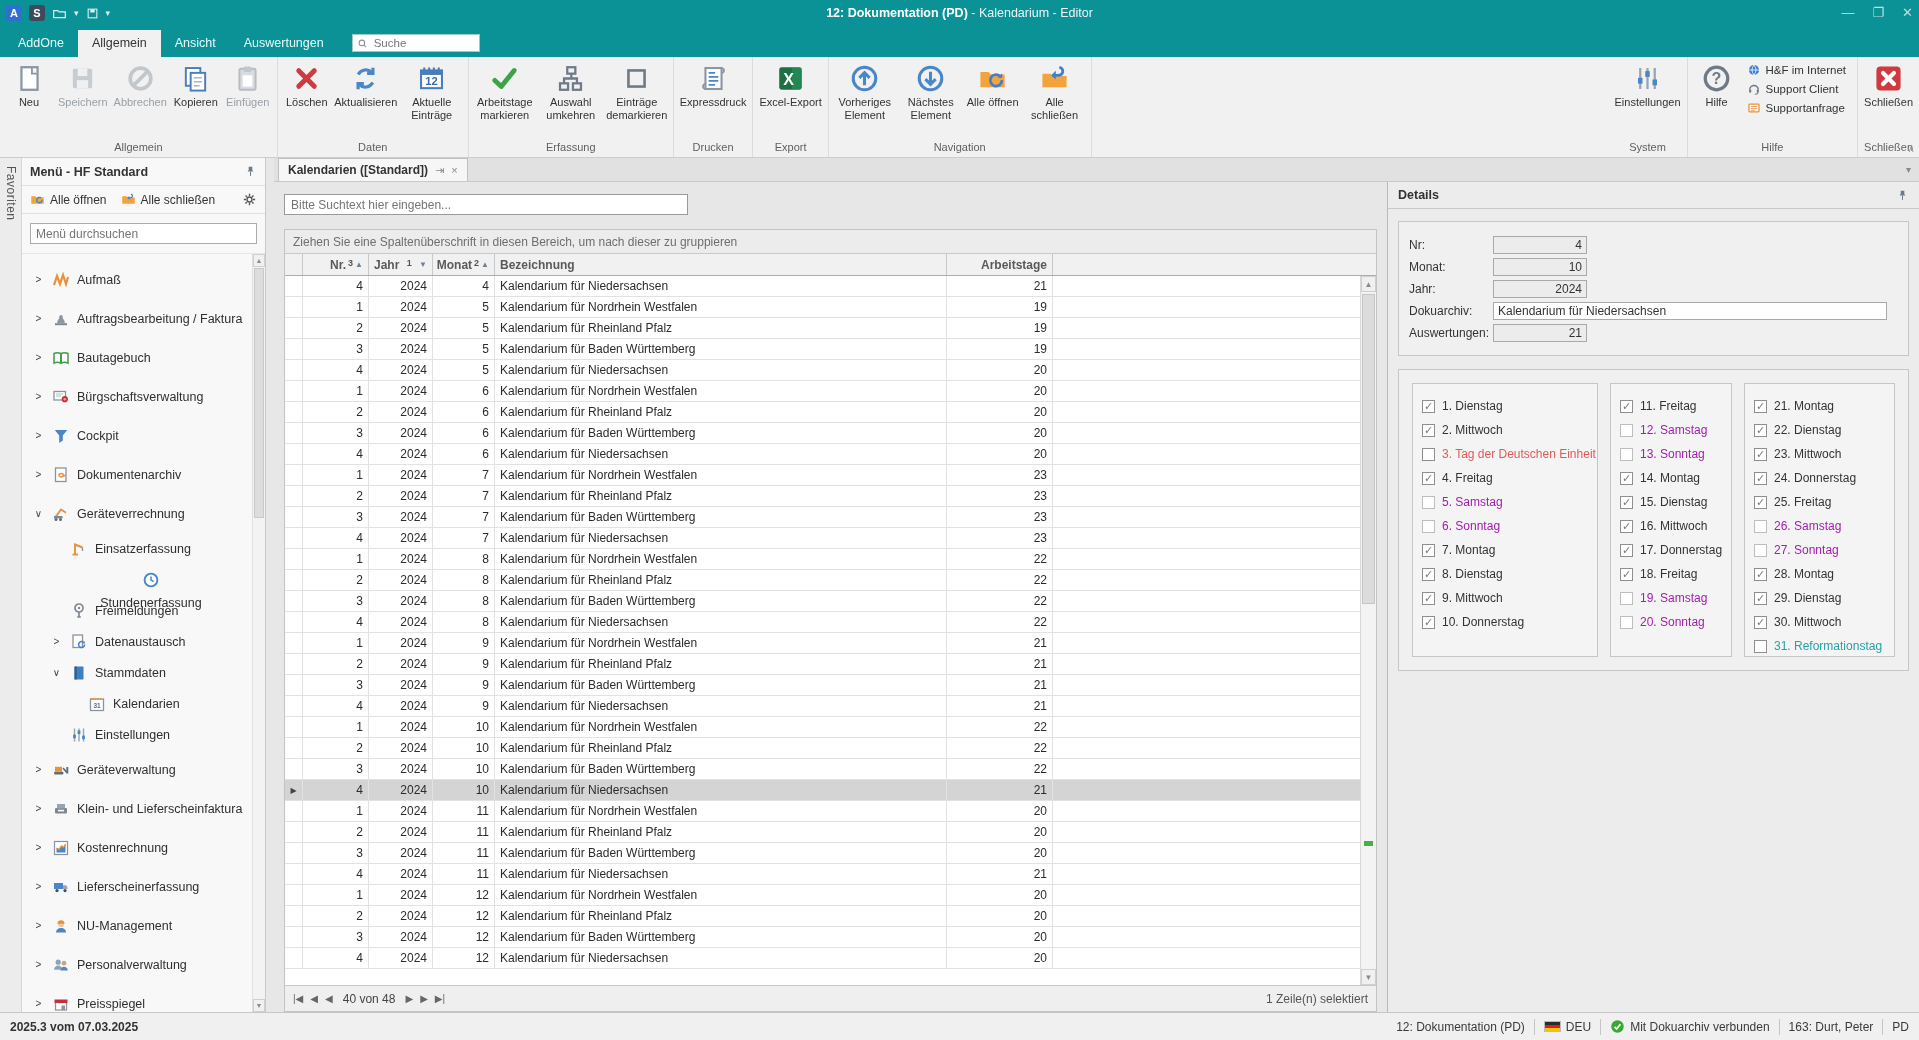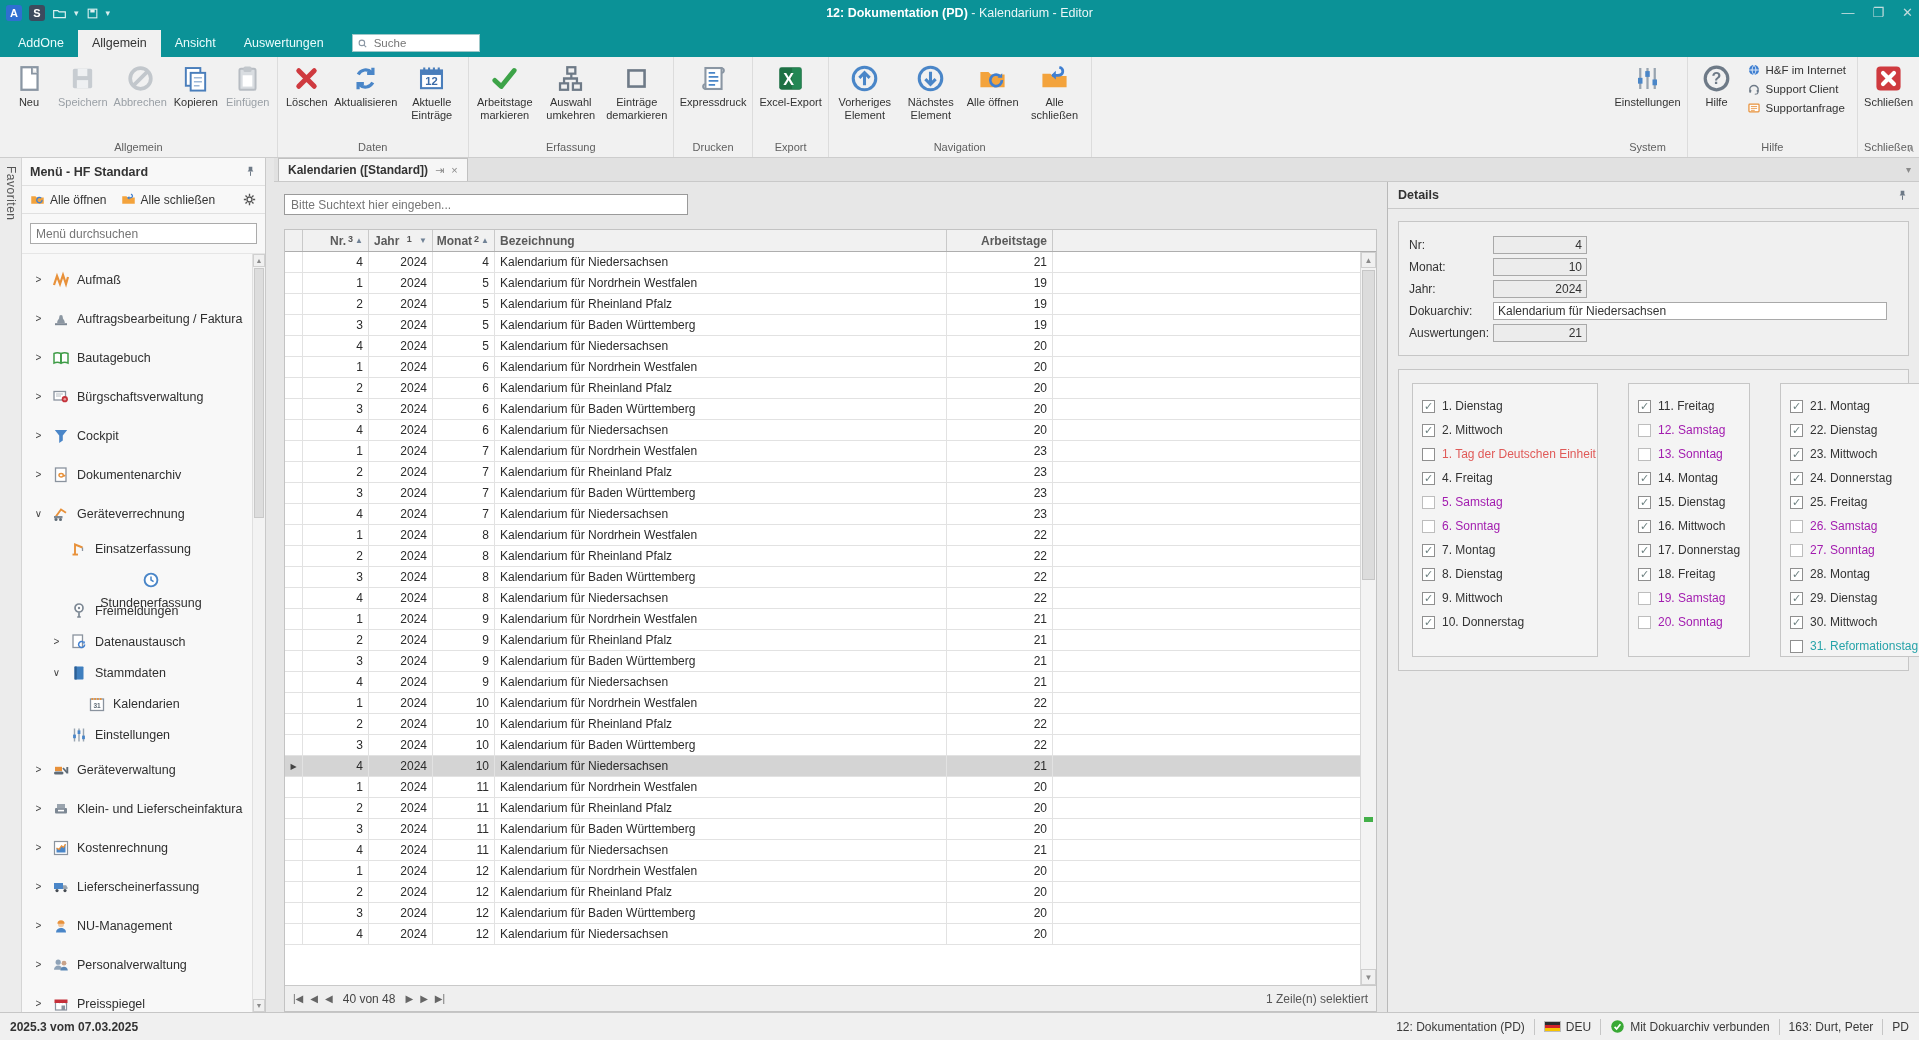--- a/index.html
+++ b/index.html
@@ -125,21 +125,21 @@
   .dhead{height:27px;border-bottom:1px solid #c9c9c9;display:flex;align-items:center;padding:0 10px;
          font-weight:bold;font-size:12.5px;color:#333}
   .dhead svg{width:13px;height:13px;margin-left:auto}
   .dfields{margin:12px 10px 0;border:1px solid #c6c6c6;background:#f0f0f0;padding:13px 10px;display:flex;
            flex-direction:column;gap:3px}
   .frow{display:flex;align-items:center;height:19px}
   .flabel{width:84px;font-size:12px;color:#333;flex:none}
   .fbox{height:18px;border:1px solid #a9a9a9;background:#ececec;font-size:12px;color:#333;display:flex;
         align-items:center;justify-content:flex-end;padding:0 4px;width:94px}
   .fbox.wide{width:394px;background:#fff;justify-content:flex-start}
-  .ddays{margin:13px 10px;border:1px solid #c6c6c6;background:#f0f0f0;padding:13px;display:flex;gap:30px;height:302px}
+  .ddays{margin:13px 10px;border:1px solid #c6c6c6;background:#f0f0f0;padding:13px;display:flex;gap:12px;height:302px}
   .daycol{border:1px solid #c6c6c6;background:#f4f4f4;padding:10px 9px 0}
   .daycol.w1{width:186px}.daycol.w2{width:122px}.daycol.w3{width:168px}
   .cbrow{height:24px;display:flex;align-items:center;gap:7px;font-size:12px;cursor:default}
   .cb{width:13px;height:13px;border:1px solid #8f8f8f;background:#fff;position:relative;flex:none}
   .cb.checked::after{content:"\2713";position:absolute;left:1px;top:-1px;font-size:11px;line-height:13px;color:#6d8080}
   .cb.dis{border-color:#bdbdbd}
   .lab{color:#333;white-space:nowrap}
   .lab.dis{color:#a21caf}
   .lab.red{color:#e05a58}
   .lab.teal{color:#27a3a9}
@@ -759,20 +759,21 @@
         <span class="strip-caret">▾</span>
       </div>
 
       <div class="content-body">
 
         <div class="grid-wrap">
           <div class="gsearch">
             <input placeholder="Bitte Suchtext hier eingeben..." style="">
           </div>
           <div class="gridbox">
+            <div class="ghint">Ziehen Sie eine Spaltenüberschrift in diesen Bereich, um nach dieser zu gruppieren</div>
             <div class="ghead">
               <div class="hc c-ind"></div>
               <div class="hc c-nr">
                   <span>Nr.</span>
                   <sup>3</sup>
                   <span class="sarr">▲</span>
                 </div>
               <div class="hc c-jahr">
                   <span>Jahr</span>
                   <sup>1</sup>
@@ -1146,21 +1147,21 @@
                 <div class="cbrow">
                   <span class="cb checked"></span>
                   <span class="lab">1. Dienstag</span>
                 </div>
                 <div class="cbrow">
                   <span class="cb checked"></span>
                   <span class="lab">2. Mittwoch</span>
                 </div>
                 <div class="cbrow">
                   <span class="cb"></span>
-                  <span class="lab red">1. Tag der Deutschen Einheit</span>
+                  <span class="lab red">3. Tag der Deutschen Einheit</span>
                 </div>
                 <div class="cbrow">
                   <span class="cb checked"></span>
                   <span class="lab">4. Freitag</span>
                 </div>
                 <div class="cbrow">
                   <span class="cb dis"></span>
                   <span class="lab dis">5. Samstag</span>
                 </div>
                 <div class="cbrow">

